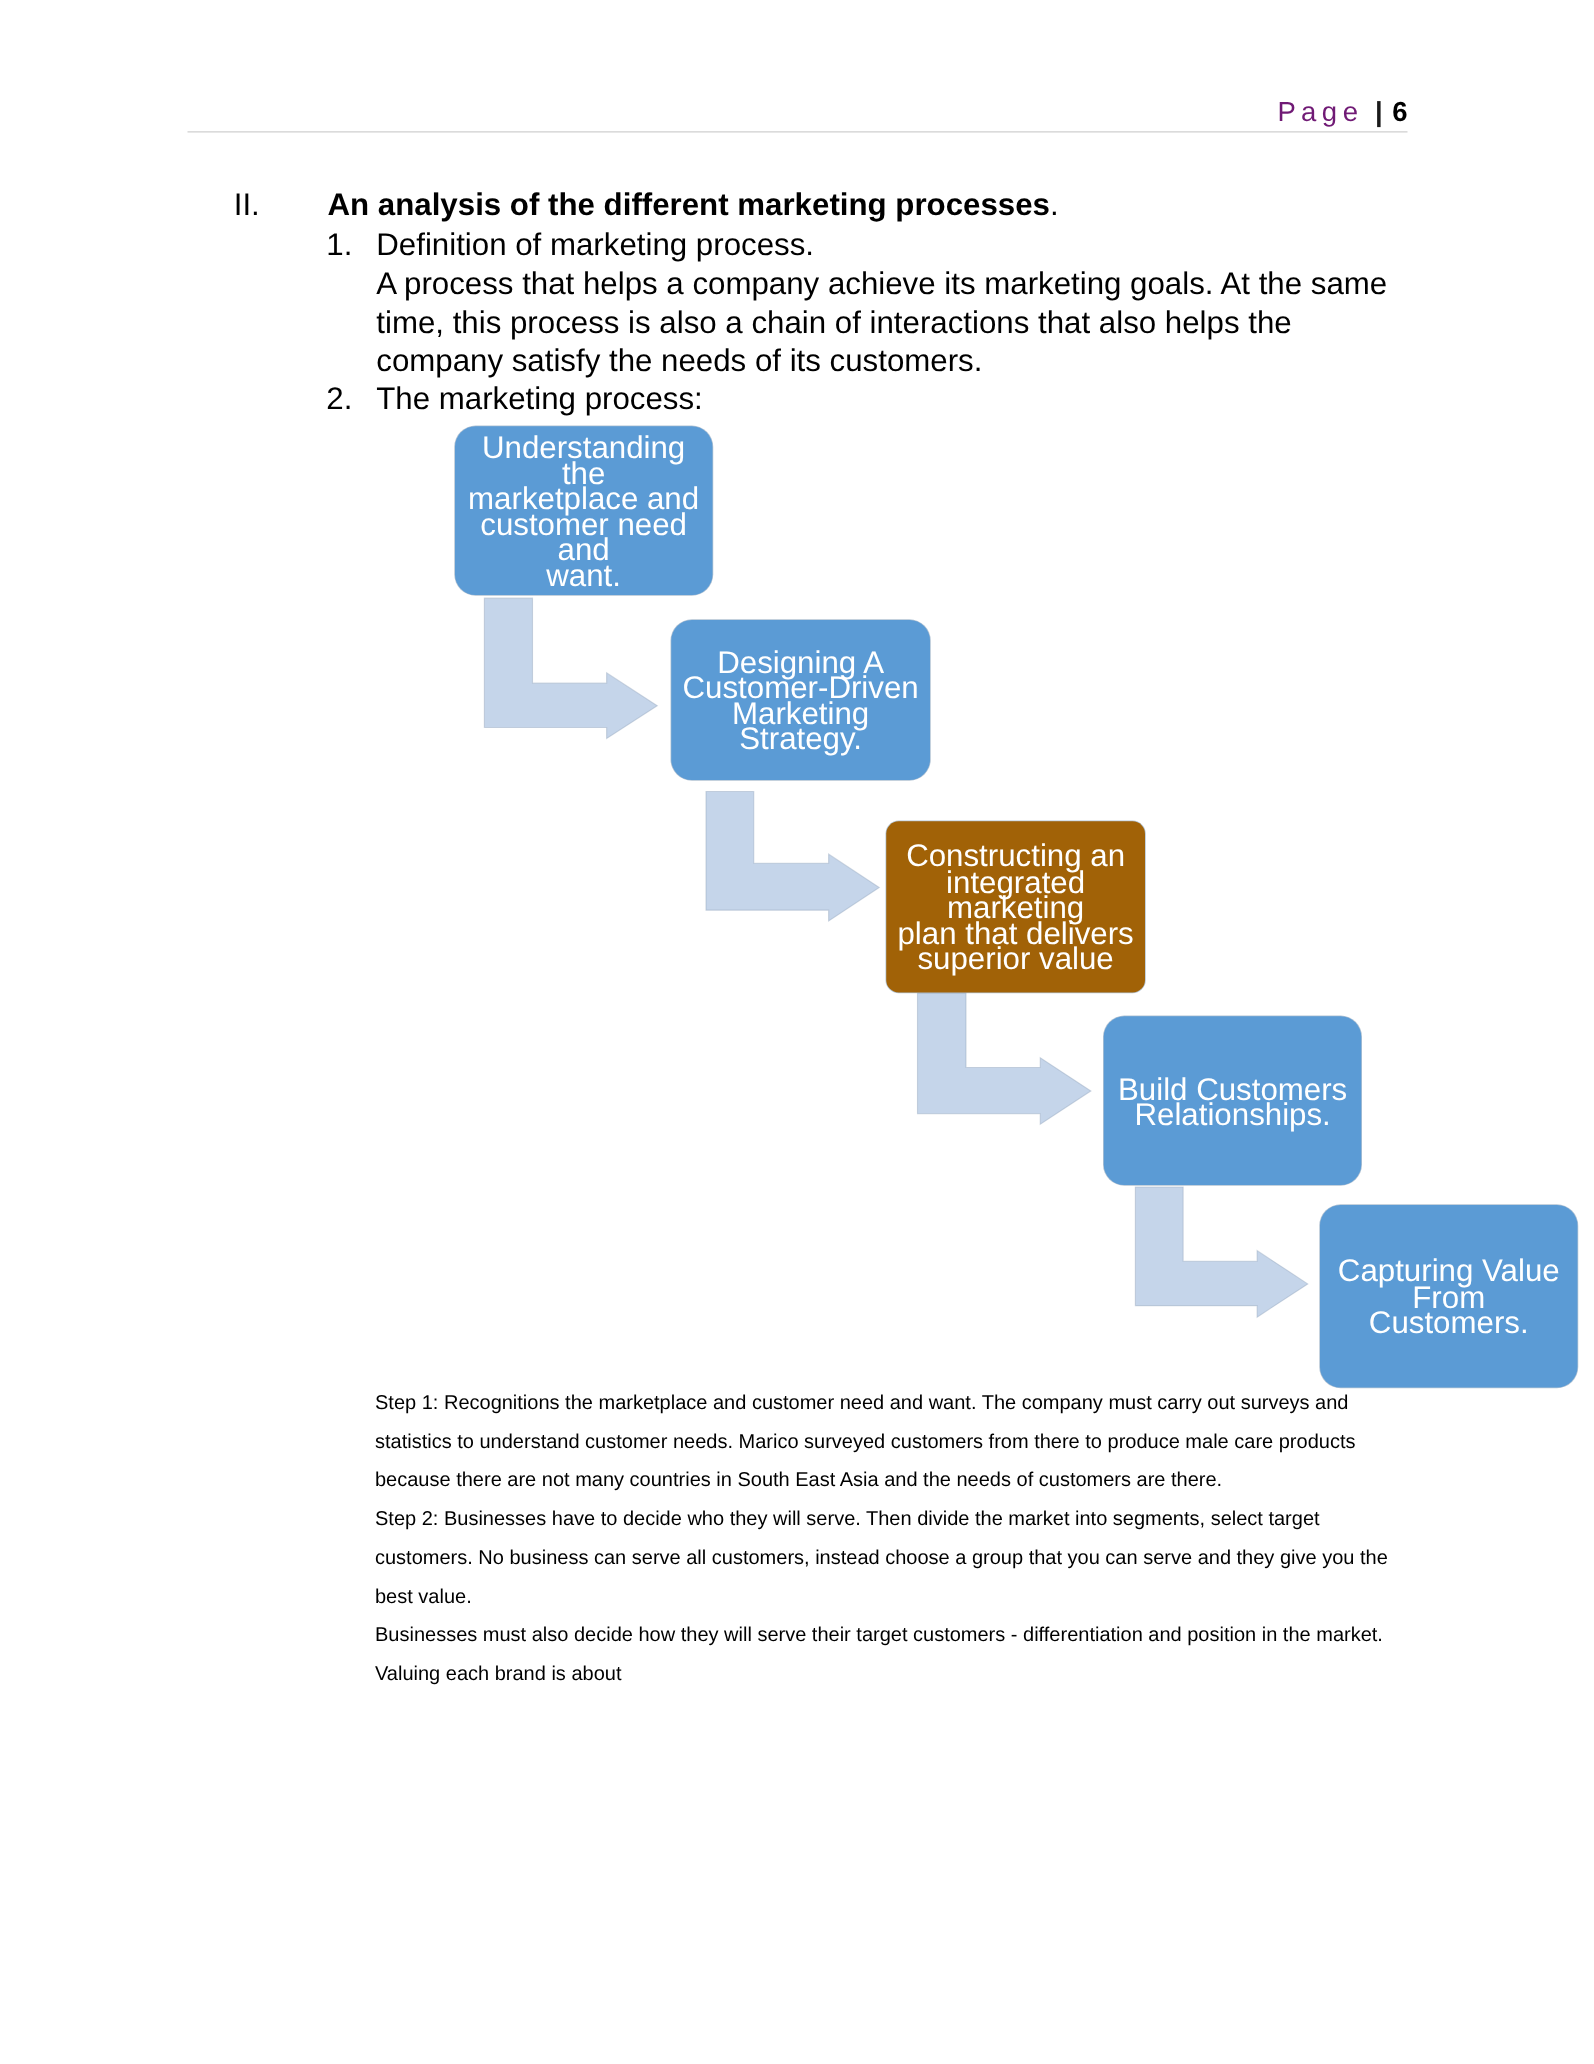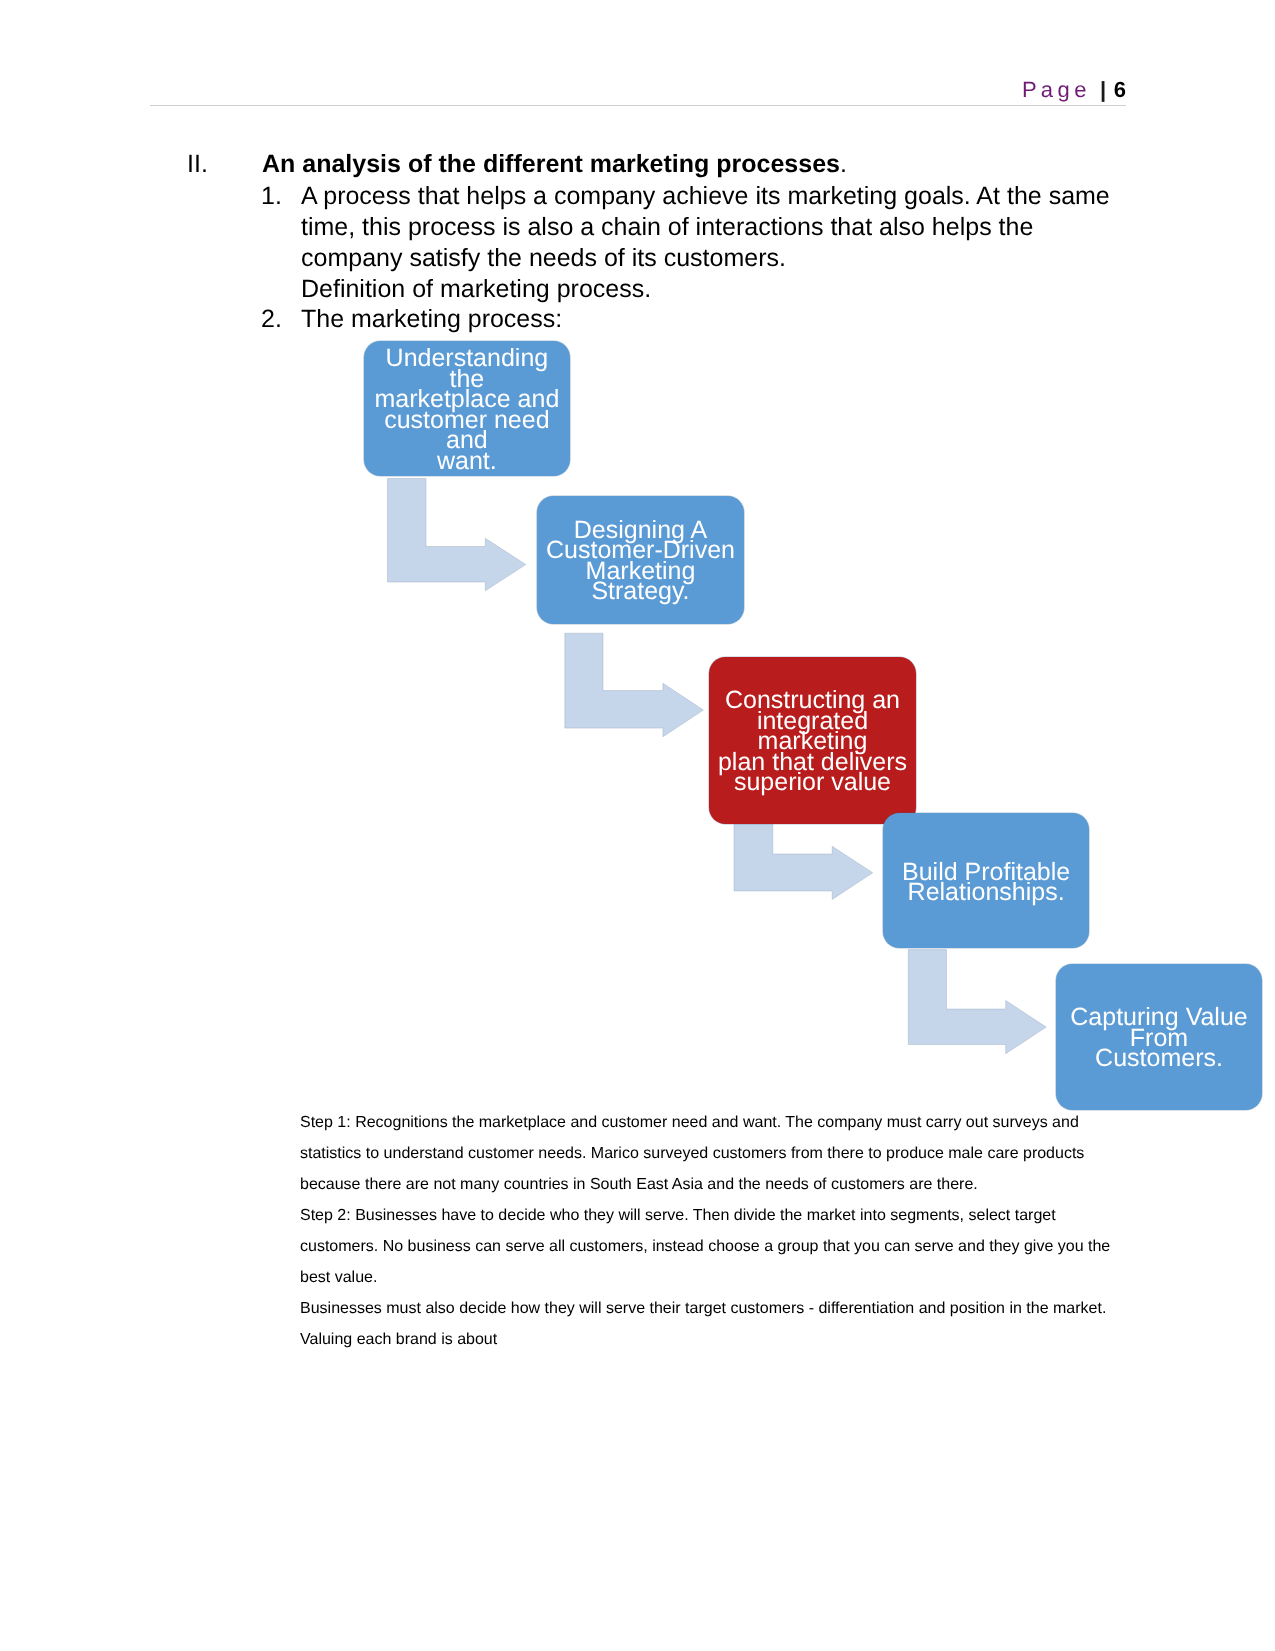--- a/index.html
+++ b/index.html
@@ -82,22 +82,22 @@
   <div class="header">
     <span class="pg">P a g e</span><span class="bar">|</span><span class="num">6</span>
   </div>
   <div class="header-rule"></div>
 
   <div class="roman-item">II.</div>
   <div class="heading-line"><span>An analysis of the different marketing processes</span><span class="dot">.</span></div>
 
   <div class="num-item n1">1.</div>
   <div class="para p-def">
+    <div>Definition of marketing process.</div>
     <div>A process that helps a company achieve its marketing goals. At the same time, this process is also a chain of interactions that also helps the company satisfy the needs of its customers.</div>
-    <div>Definition of marketing process.</div>
   </div>
 
   <div class="num-item n2">2.</div>
   <div class="para p-mkt">The marketing process:</div>
 
   <div class="diagram">
       <svg class="arrow-layer" width="1275" height="1651" viewBox="0 0 1275 1651">
         <path d="M387.5 478.5 L426 478.5 L426 546.5 L485.29999999999995 546.5 L485.29999999999995 538.3 L525.8 564.55 L485.29999999999995 590.8 L485.29999999999995 582 L387.5 582 Z" fill="#c5d5ea" stroke="rgba(150,168,190,0.45)" stroke-width="0.9"></path>
         <path d="M564.8 633.2 L603 633.2 L603 690.6 L662.9 690.6 L662.9 683.3 L703.4 710.05 L662.9 736.8 L662.9 728.1 L564.8 728.1 Z" fill="#c5d5ea" stroke="rgba(150,168,190,0.45)" stroke-width="0.9"></path>
         <path d="M734 794.6 L772.8 794.6 L772.8 854 L832.2 854 L832.2 846.2 L872.7 872.8000000000001 L832.2 899.4000000000001 L832.2 891 L734 891 Z" fill="#c5d5ea" stroke="rgba(150,168,190,0.45)" stroke-width="0.9"></path>
@@ -111,31 +111,31 @@
           <span style="display: block;">want.</span>
         </span>
       </div>
       <div class="dbox" style="left: 537.4px; top: 495.5px; width: 206.2px; height: 128px; background: rgb(91, 155, 213);">
         <span>
           <span style="display: block;">Designing A</span>
           <span style="display: block;">Customer-Driven</span>
           <span style="display: block;">Marketing Strategy.</span>
         </span>
       </div>
-      <div class="dbox" style="left: 709.2px; top: 656.6px; width: 206.6px; height: 167px; background: #b91c1c;">
+      <div class="dbox" style="left: 709.2px; top: 656.6px; width: 206.6px; height: 137px; background: #a16207; border-radius: 10px;">
         <span>
           <span style="display: block;">Constructing an</span>
           <span style="display: block;">integrated marketing</span>
           <span style="display: block;">plan that delivers</span>
           <span style="display: block;">superior value</span>
         </span>
       </div>
       <div class="dbox" style="left: 883px; top: 813.2px; width: 206.2px; height: 135.3px; background: rgb(91, 155, 213);">
         <span>
-          <span style="display: block;">Build Profitable</span>
+          <span style="display: block;">Build Customers</span>
           <span style="display: block;">Relationships.</span>
         </span>
       </div>
       <div class="dbox" style="left: 1056px; top: 963.6px; width: 206px; height: 146px; background: rgb(91, 155, 213);">
         <span>
           <span style="display: block;">Capturing Value From</span>
           <span style="display: block;">Customers.</span>
         </span>
       </div>
     </div>

